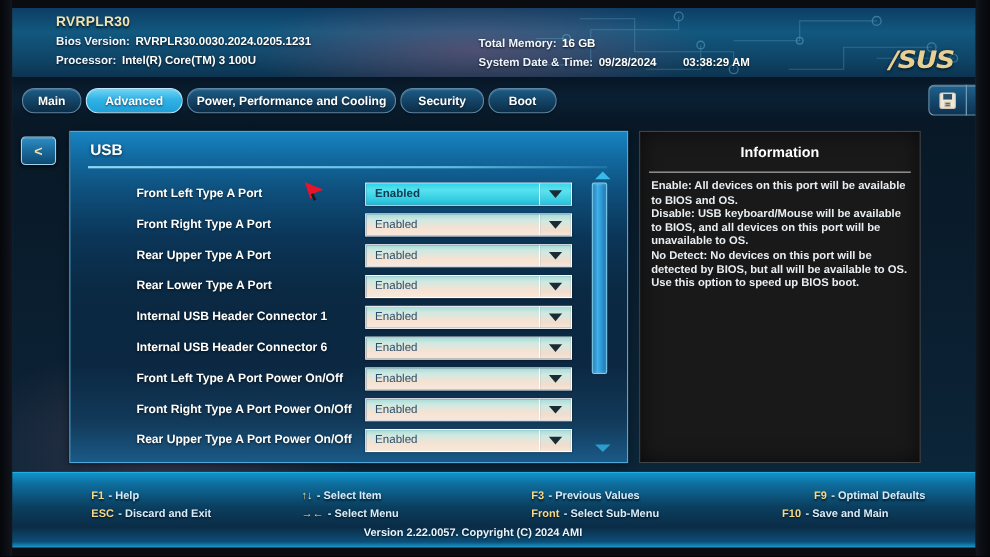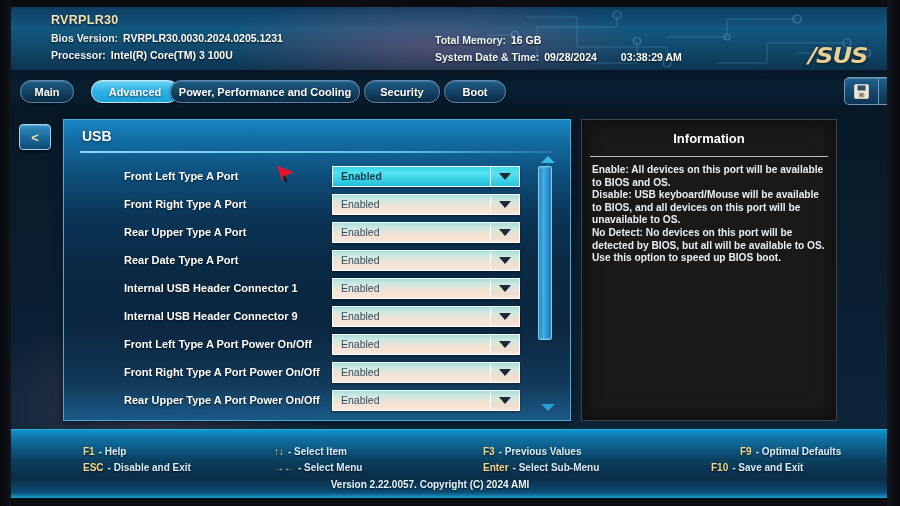--- a/index.html
+++ b/index.html
@@ -323,21 +323,21 @@
         </div>
       </div>
 
       <div id="asus-logo">/SUS</div>
     </div>
 
     <div id="tabbar">
       <div class="tab" id="tab0" style="left: 9px; width: 52px;">
         <span>Main</span>
       </div>
-      <div class="tab active" id="tab1" style="left: 80px; width: 86px;">
+      <div class="tab active" id="tab1" style="left: 67px; width: 86px;">
         <span>Advanced</span>
       </div>
       <div class="tab" id="tab2" style="left: 159px; width: 188px;">
         <span>Power, Performance and Cooling</span>
       </div>
       <div class="tab" id="tab3" style="left: 353px; width: 74px;">
         <span>Security</span>
       </div>
       <div class="tab" id="tab4" style="left: 433px; width: 60px;">
         <span>Boot</span>
@@ -392,39 +392,39 @@
           <div class="setting-row" style="top: 98px;">
             <div class="setting-label">Rear Upper Type A Port</div>
             <div class="dropdown">
               <div class="dd-value">Enabled</div>
               <div class="dd-arrow">
                 <div class="caret"></div>
               </div>
             </div>
           </div>
           <div class="setting-row" style="top: 126px;">
-            <div class="setting-label">Rear Date Type A Port</div>
+            <div class="setting-label">Rear Lower Type A Port</div>
             <div class="dropdown">
               <div class="dd-value">Enabled</div>
               <div class="dd-arrow">
                 <div class="caret"></div>
               </div>
             </div>
           </div>
           <div class="setting-row" style="top: 154px;">
             <div class="setting-label">Internal USB Header Connector 1</div>
             <div class="dropdown">
               <div class="dd-value">Enabled</div>
               <div class="dd-arrow">
                 <div class="caret"></div>
               </div>
             </div>
           </div>
           <div class="setting-row" style="top: 182px;">
-            <div class="setting-label">Internal USB Header Connector 9</div>
+            <div class="setting-label">Internal USB Header Connector 6</div>
             <div class="dropdown">
               <div class="dd-value">Enabled</div>
               <div class="dd-arrow">
                 <div class="caret"></div>
               </div>
             </div>
           </div>
           <div class="setting-row" style="top: 210px;">
             <div class="setting-label">Front Left Type A Port Power On/Off</div>
             <div class="dropdown">
@@ -464,27 +464,27 @@
       <div id="info-title">Information</div>
       <div id="info-rule"></div>
       <div id="info-text">Enable: All devices on this port will be available to BIOS and OS.
 Disable: USB keyboard/Mouse will be available to BIOS, and all devices on this port will be unavailable to OS.
 No Detect: No devices on this port will be detected by BIOS, but all will be available to OS. Use this option to speed up BIOS boot.</div>
     </div>
 
     <div id="footer">
       <div id="hotkeys-host">
           <div class="hk" style="left: 72px; top: 16px;"><span class="key">F1</span><span style="margin-left: 4px;">- Help</span></div>
-          <div class="hk" style="left: 72px; top: 32px;"><span class="key">ESC</span><span style="margin-left: 4px;">- Disable and Exit</span></div>
+          <div class="hk" style="left: 72px; top: 32px;"><span class="key">ESC</span><span style="margin-left: 4px;">- Discard and Exit</span></div>
           <div class="hk" style="left: 263px; top: 16px;"><span class="key">↑↓</span><span style="margin-left: 4px;">- Select Item</span></div>
           <div class="hk" style="left: 263px; top: 32px;"><span class="key">→←</span><span style="margin-left: 4px;">- Select Menu</span></div>
           <div class="hk" style="left: 472px; top: 16px;"><span class="key">F3</span><span style="margin-left: 4px;">- Previous Values</span></div>
-          <div class="hk" style="left: 472px; top: 32px;"><span class="key">Enter</span><span style="margin-left: 4px;">- Select Sub-Menu</span></div>
+          <div class="hk" style="left: 472px; top: 32px;"><span class="key">Front</span><span style="margin-left: 4px;">- Select Sub-Menu</span></div>
           <div class="hk" style="left: 700px; top: 16px; padding-left: 29px;"><span class="key">F9</span><span style="margin-left: 4px;">- Optimal Defaults</span></div>
-          <div class="hk" style="left: 700px; top: 32px;"><span class="key">F10</span><span style="margin-left: 4px;">- Save and Exit</span></div>
+          <div class="hk" style="left: 700px; top: 32px;"><span class="key">F10</span><span style="margin-left: 4px;">- Save and Main</span></div>
         </div>
       <div id="version">Version 2.22.0057. Copyright (C) 2024 AMI</div>
     </div>
 
     <svg id="cursor" viewBox="0 0 24 26">
       <path d="M21 13.5 L4 6.5 L9.5 22.5 L12 16.8 Z" fill="#e8142a"></path>
       <path d="M11.8 16.6 L14.6 22.6 L12.2 23.6 L9.6 17.6 Z" fill="#1a1a1a"></path>
     </svg>
 
   </div>

